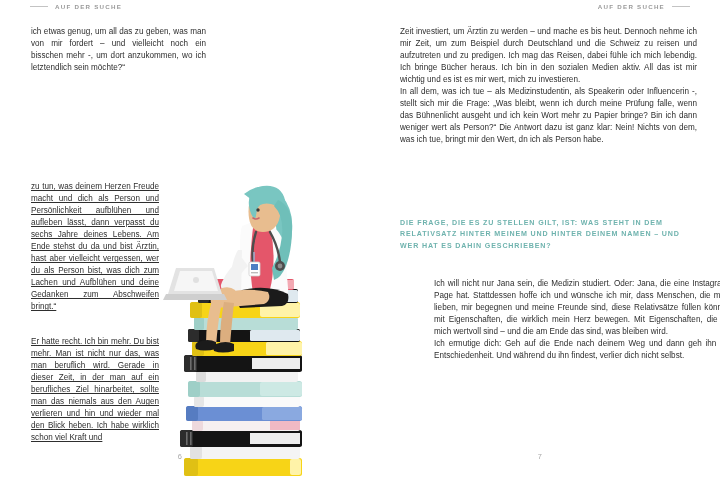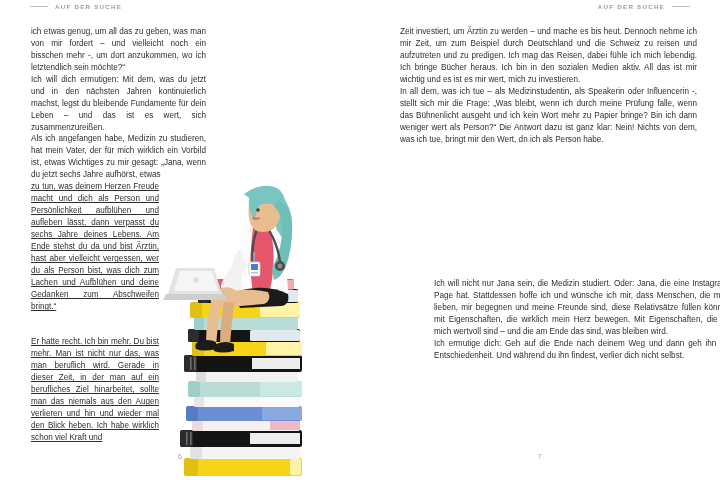--- a/index.html
+++ b/index.html
@@ -119,26 +119,22 @@
 
   <div class="page">
 
     <div class="runhead runhead-left">
       <span class="rule"></span>
       <span>AUF DER SUCHE</span>
     </div>
 
     <div class="col col-left">
       <p>ich etwas genug, um all das zu geben, was man von mir fordert – und vielleicht noch ein bisschen mehr -, um dort anzukommen, wo ich letztendlich sein möchte?“</p>
-      <p>Ich will dich ermutigen: Mit dem, was du jetzt und in den nächsten Jahren kontinuierlich machst, legst du bleibende Fundamente für dein Leben – und das ist es wert, sich zusammenzureißen.</p>
-    </div>
-
-    <div class="col col-left" style="top:133px;">
-      <p>Als ich angefangen habe, Medizin zu studieren, hat mein Vater, der für mich wirklich ein Vorbild ist, etwas Wichtiges zu mir gesagt: „Jana, wenn du jetzt sechs Jahre aufhörst, etwas</p>
-    </div>
+    </div>
+
 
     <div class="col col-left-narrow" style="top:181px;">
       <p>zu tun, was deinem Herzen Freude macht und dich als Person und Persönlichkeit aufblühen und aufleben lässt, dann verpasst du sechs Jahre deines Lebens. Am Ende stehst du da und bist Ärztin, hast aber vielleicht vergessen, wer du als Person bist, was dich zum Lachen und Aufblühen und deine Gedanken zum Abschweifen bringt.“</p>
     </div>
 
     <div class="col col-left-narrow" style="top:336px;">
       <p>Er hatte recht. Ich bin mehr. Du bist mehr. Man ist nicht nur das, was man beruflich wird. Gerade in dieser Zeit, in der man auf ein berufliches Ziel hinarbeitet, sollte man das niemals aus den Augen verlieren und hin und wieder mal den Blick heben. Ich habe wirklich schon viel Kraft und</p>
     </div>
 
     <div class="folio">6</div>
@@ -149,20 +145,23 @@
     <div class="runhead runhead-right">
       <span>AUF DER SUCHE</span>
       <span class="rule"></span>
     </div>
 
     <div class="col col-right">
       <p>Zeit investiert, um Ärztin zu werden – und mache es bis heut. Dennoch nehme ich mir Zeit, um zum Beispiel durch Deutschland und die Schweiz zu reisen und aufzutreten und zu predigen. Ich mag das Reisen, dabei fühle ich mich lebendig. Ich bringe Bücher heraus. Ich bin in den sozialen Medien aktiv. All das ist mir wichtig und es ist es mir wert, mich zu investieren.</p>
       <p>In all dem, was ich tue – als Medizinstudentin, als Speakerin oder Influencerin -, stellt sich mir die Frage: „Was bleibt, wenn ich durch meine Prüfung falle, wenn das Bühnenlicht ausgeht und ich kein Wort mehr zu Papier bringe? Bin ich dann weniger wert als Person?“ Die Antwort dazu ist ganz klar: Nein! Nichts von dem, was ich tue, bringt mir den Wert, dn ich als Person habe.</p>
     </div>
 
+    <div class="col col-right" style="top:218px;">
+      <p class="pullquote">DIE FRAGE, DIE ES ZU STELLEN GILT, IST: WAS STEHT IN DEM RELATIVSATZ HINTER MEINEM UND HINTER DEINEM NAMEN – UND WER HAT ES DAHIN GESCHRIEBEN?</p>
+    </div>
 
     <div class="col col-right" style="top:278px;margin-left:34px;">
       <p>Ich will nicht nur Jana sein, die Medizin studiert. Oder: Jana, die eine Instagram-Page hat. Stattdessen hoffe ich und wünsche ich mir, dass Menschen, die mich lieben, mir begegnen und meine Freunde sind, diese Relativsätze füllen können mit Eigenschaften, die wirklich mein Herz bewegen. Mit Eigenschaften, die für mich wertvoll sind – und die am Ende das sind, was bleiben wird.</p>
       <p>Ich ermutige dich: Geh auf die Ende nach deinem Weg und dann geh ihn mit Entschiedenheit. Und während du ihn findest, verlier dich nicht selbst.</p>
     </div>
 
     <div class="folio">7</div>
   </div>
 
   <div class="illus">

